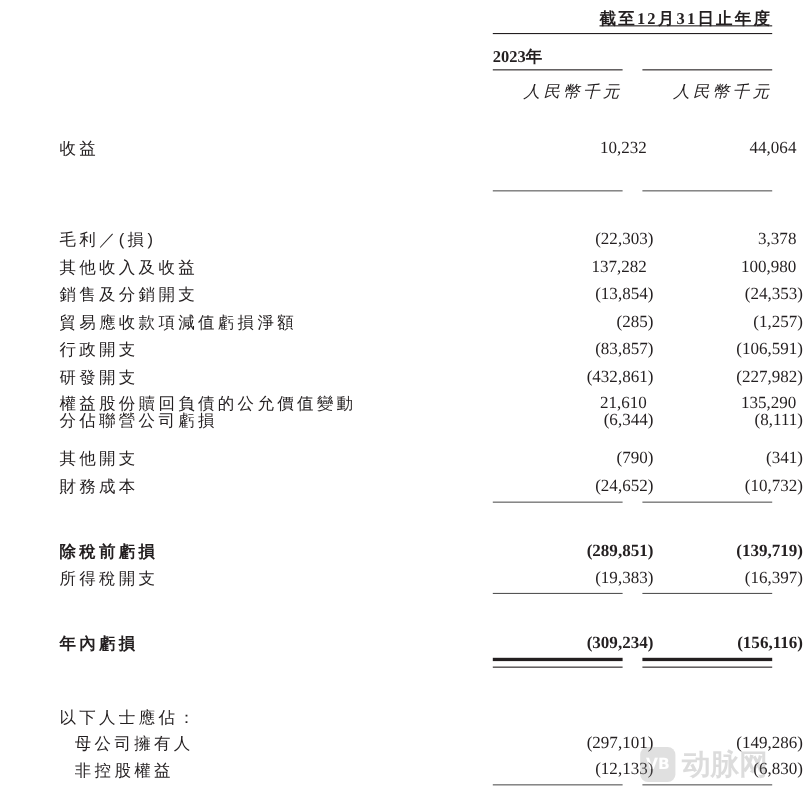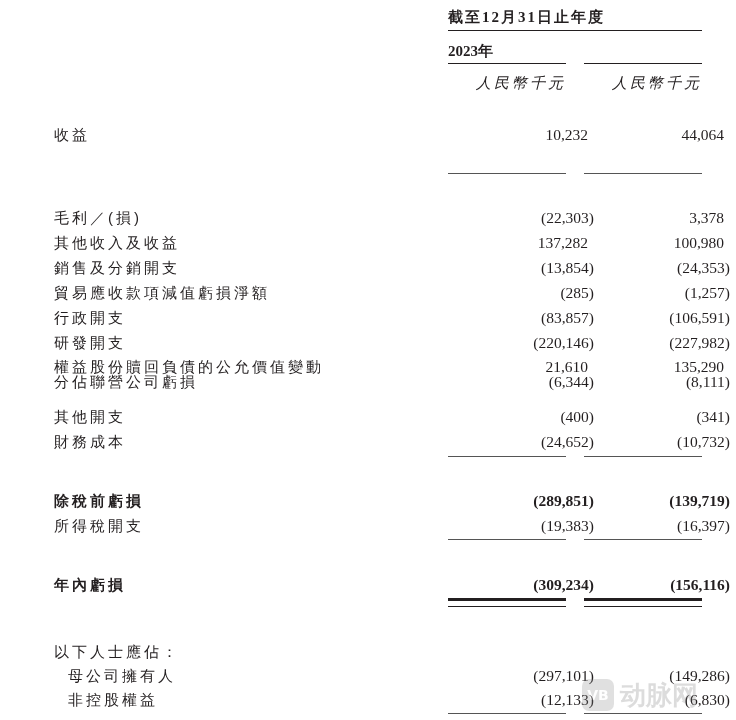--- a/index.html
+++ b/index.html
@@ -5,22 +5,23 @@
     html, body { margin: 0; padding: 0; background: #ffffff; }
     body {
       width: 736px; height: 720px; position: relative; overflow: hidden;
       font-family: "DejaVu Serif", "Liberation Serif", serif;
       color: #231f20;
     }
     .page { position: absolute; left: 0; top: 0; width: 736px; height: 720px; }
 
     .hdr-period {
       position: absolute; left: 448px; width: 254px; top: 8px;
-      text-align: left; font-weight: bold; font-size: 15px; letter-spacing: 2px;
+      text-align: right; font-weight: bold; font-size: 15px; letter-spacing: 2px;
       font-family: "Liberation Serif", serif;
+      text-decoration: underline;
     }
     .hline { position: absolute; height: 0; border-top: 1px solid #231f20; }
     .hline.thin { border-top: 1px solid #555; }
     .year {
       position: absolute; top: 42px; width: 118px; text-align: left;
       font-weight: bold; font-size: 15px; font-family: "Liberation Serif", serif;
     }
     .unit {
       position: absolute; top: 74px; width: 118px; text-align: right;
       font-style: italic; font-size: 15px; letter-spacing: 3px;
@@ -100,36 +101,36 @@
     <span class="val v1">(285)</span>
     <span class="val v2">(1,257)</span>
   </div>
   <div class="row" style="top:309px;">
     <span class="label">行政開支</span>
     <span class="val v1">(83,857)</span>
     <span class="val v2">(106,591)</span>
   </div>
   <div class="row" style="top:334px;">
     <span class="label">研發開支</span>
-    <span class="val v1">(220,146)</span>
+    <span class="val v1">(432,861)</span>
     <span class="val v2">(227,982)</span>
   </div>
   <div class="row" style="top:358px;">
     <span class="label">權益股份贖回負債的公允價值變動</span>
     <span class="val v1 pos">21,610</span>
     <span class="val v2 pos">135,290</span>
   </div>
   <div class="row" style="top:373px;">
     <span class="label">分佔聯營公司虧損</span>
     <span class="val v1">(6,344)</span>
     <span class="val v2">(8,111)</span>
   </div>
   <div class="row" style="top:408px;">
     <span class="label">其他開支</span>
-    <span class="val v1">(400)</span>
+    <span class="val v1">(790)</span>
     <span class="val v2">(341)</span>
   </div>
   <div class="row" style="top:433px;">
     <span class="label">財務成本</span>
     <span class="val v1">(24,652)</span>
     <span class="val v2">(10,732)</span>
   </div>
   <div class="hline thin" style="left:448px;width:118px;top:456px;"></div>
   <div class="hline thin" style="left:584px;width:118px;top:456px;"></div>
 

